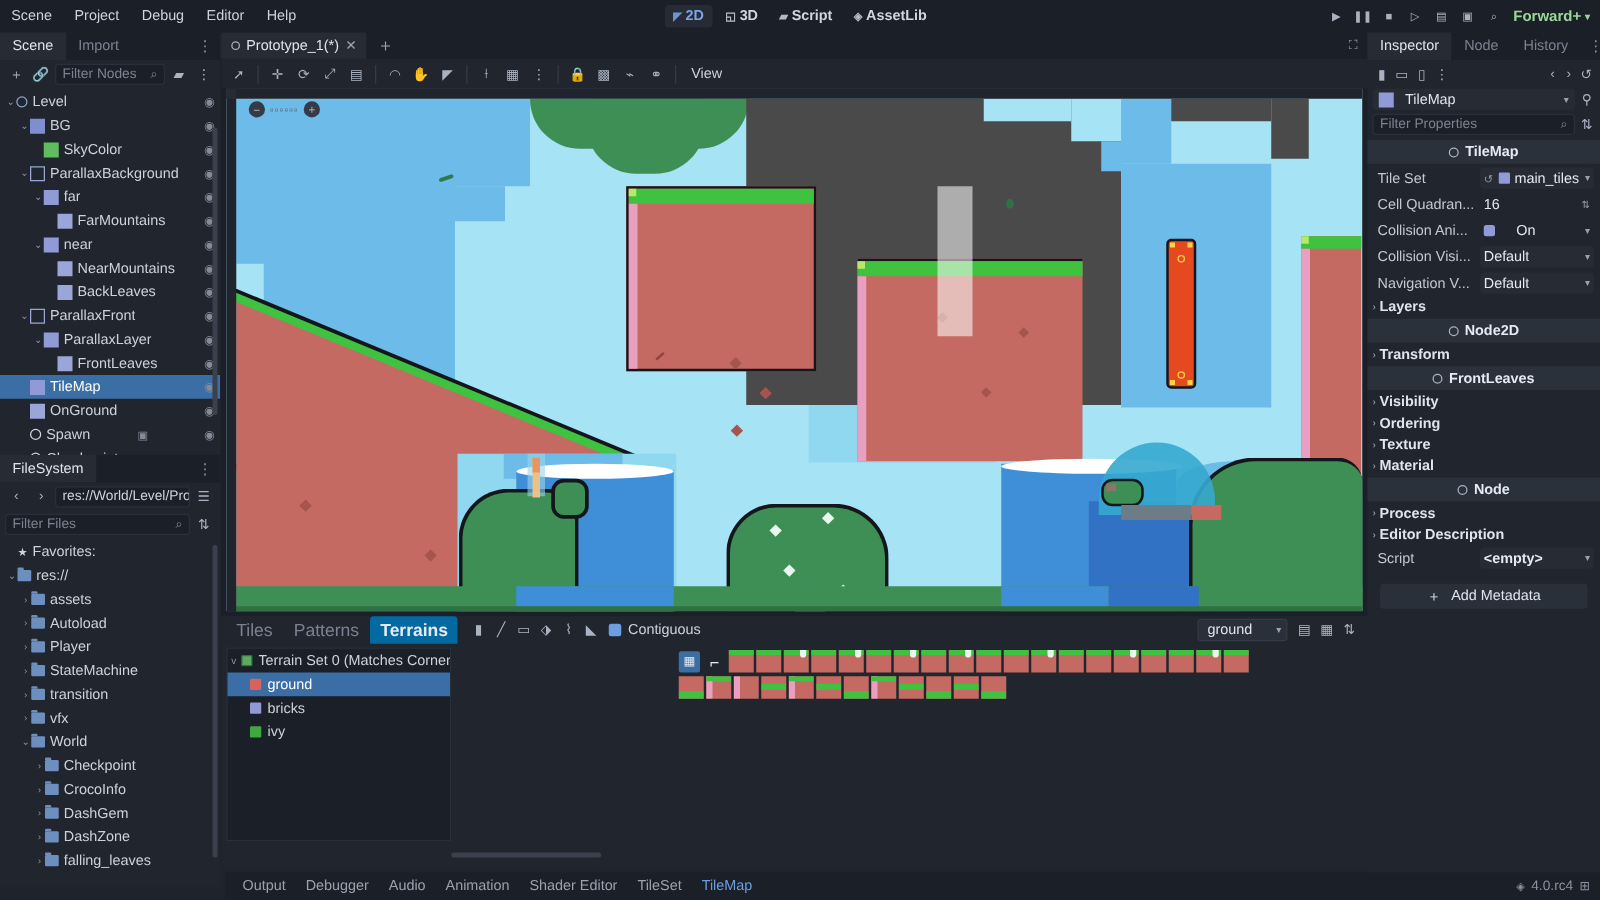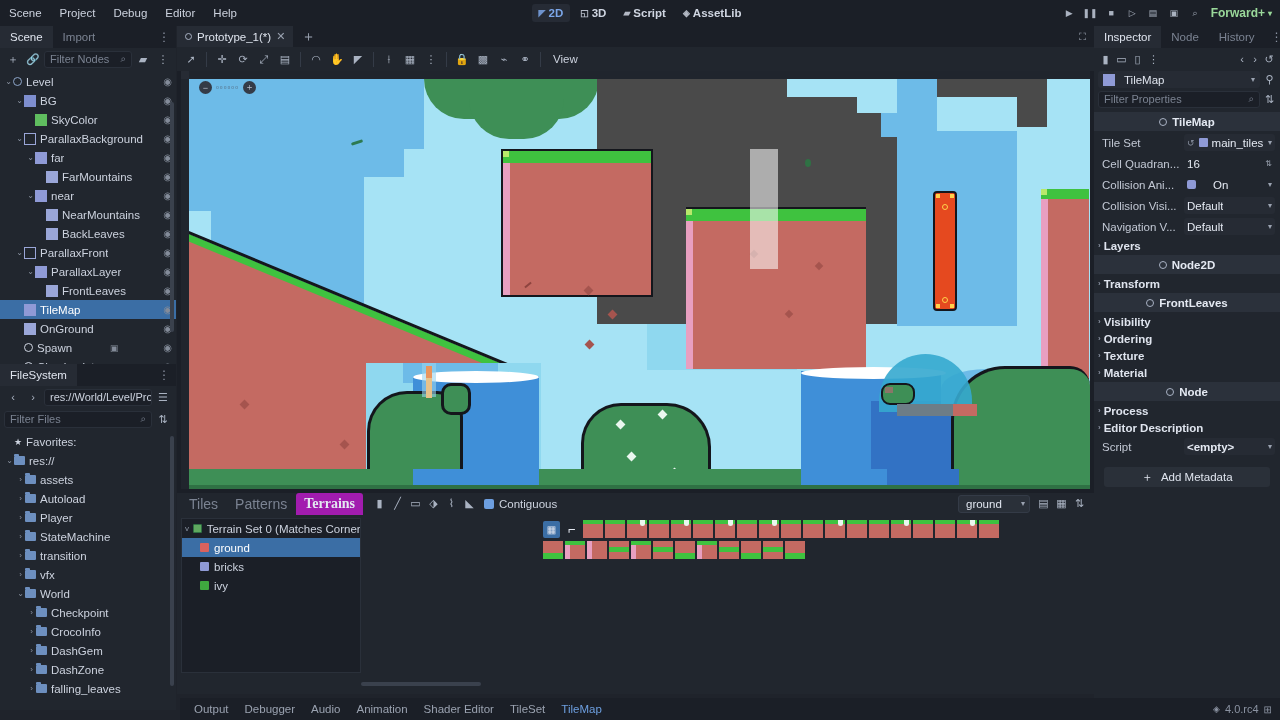--- a/index.html
+++ b/index.html
@@ -131,21 +131,21 @@
   .canvas-wrap {
     position:absolute; overflow:hidden; background:#1b1f27;
   }
   .ruler-h {position:absolute;left:0;top:0;right:0;height:8px;background:#20252d;}
   .ruler-v {position:absolute;left:0;top:0;bottom:0;width:8px;background:#20252d;}
   .pix { position:absolute; }
 
   
   .tm-tabs { height:21px; display:flex; align-items:center; background:#21262e; padding-left:4px; gap:1px;}
   .tm-tab { padding:3px 8px; font-size:14px; color:#7b8392; border-radius:3px 3px 0 0;}
-  .tm-tab.active { color:#e4e9f2; background:#a21caf; font-weight:bold;font-family:Liberation Serif, serif;}
+  .tm-tab.active { color:#e4e9f2; background:#0369a1; font-weight:bold;}
   .tm-ico { width:17px;height:17px;display:flex;align-items:center;justify-content:center;color:#aab3c2;font-size:11px;border-radius:3px;}
   .chk { width:10px;height:10px;background:#6d9fe0;border-radius:2px;display:inline-block;}
   .contig { color:#cdd3df; font-size:11.5px; display:flex;align-items:center;gap:5px; }
 
   .terrain-list { background:#1b1f27; }
   .terr-row { height:19px; display:flex; align-items:center; font-size:11.5px; color:#ccd2de;}
   .terr-row.sel { background:#3b6ea5; color:#fff; }
   .sw { width:9px;height:9px;margin-right:5px;display:inline-block;flex:0 0 auto;border-radius:1px;}
 
   .tileswatch { width:20px; height:18px; position:relative; display:inline-block; }

